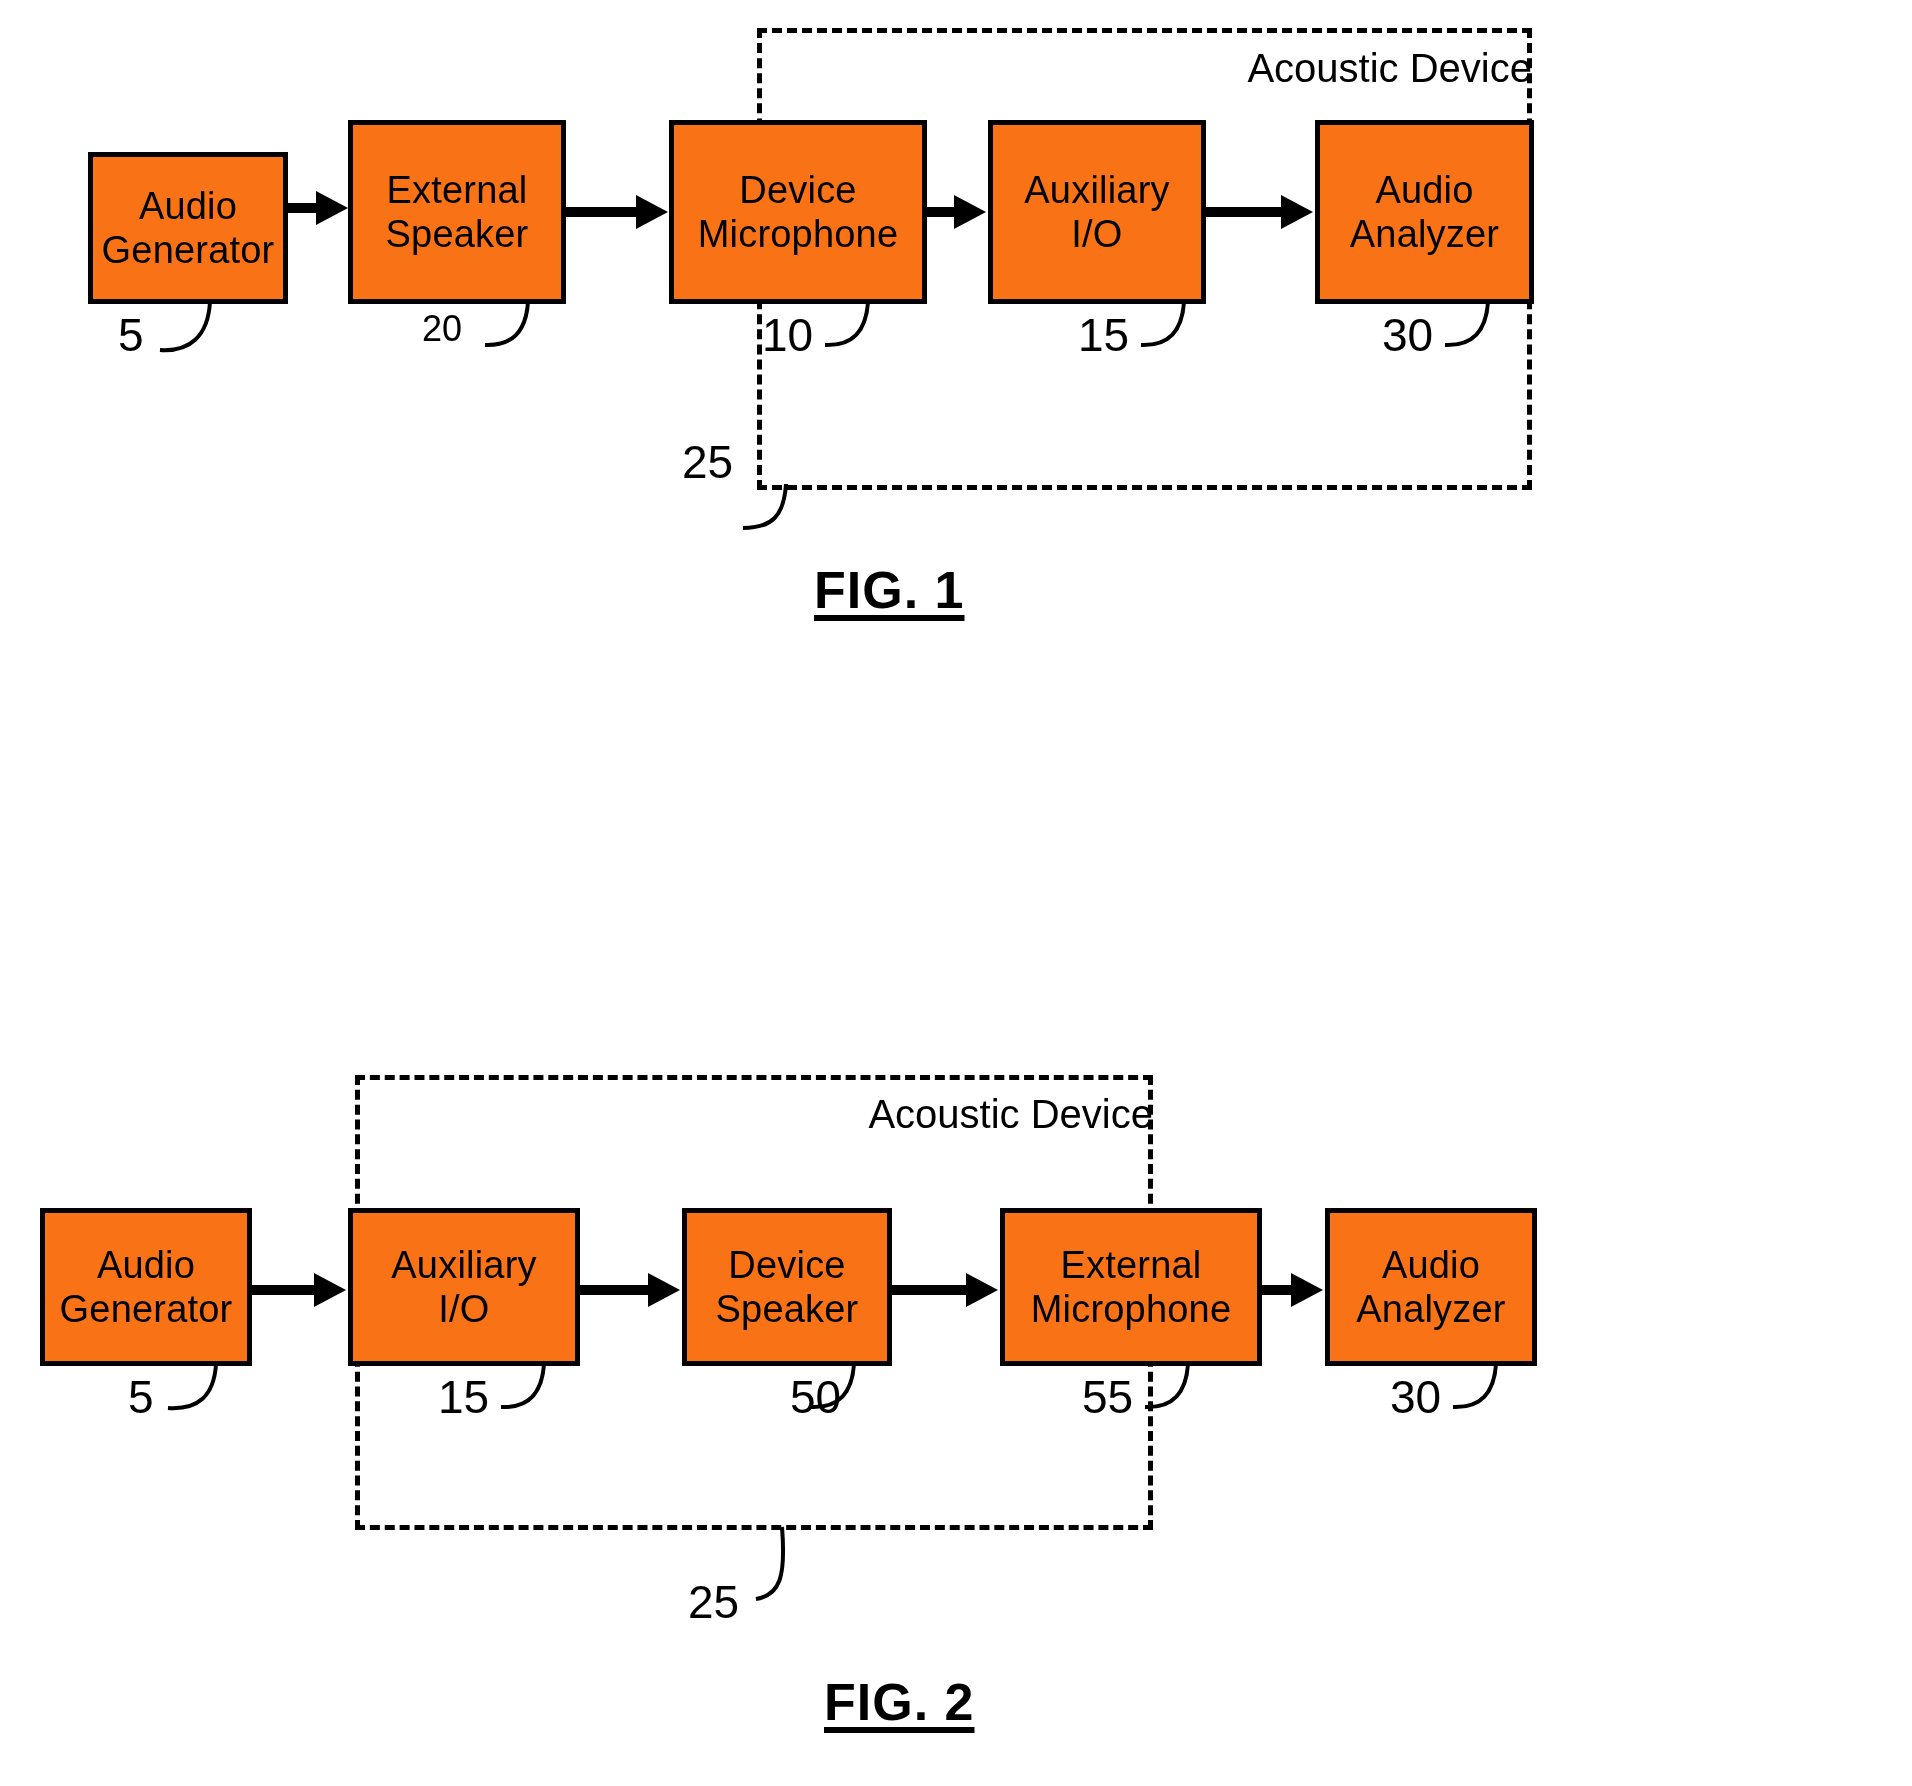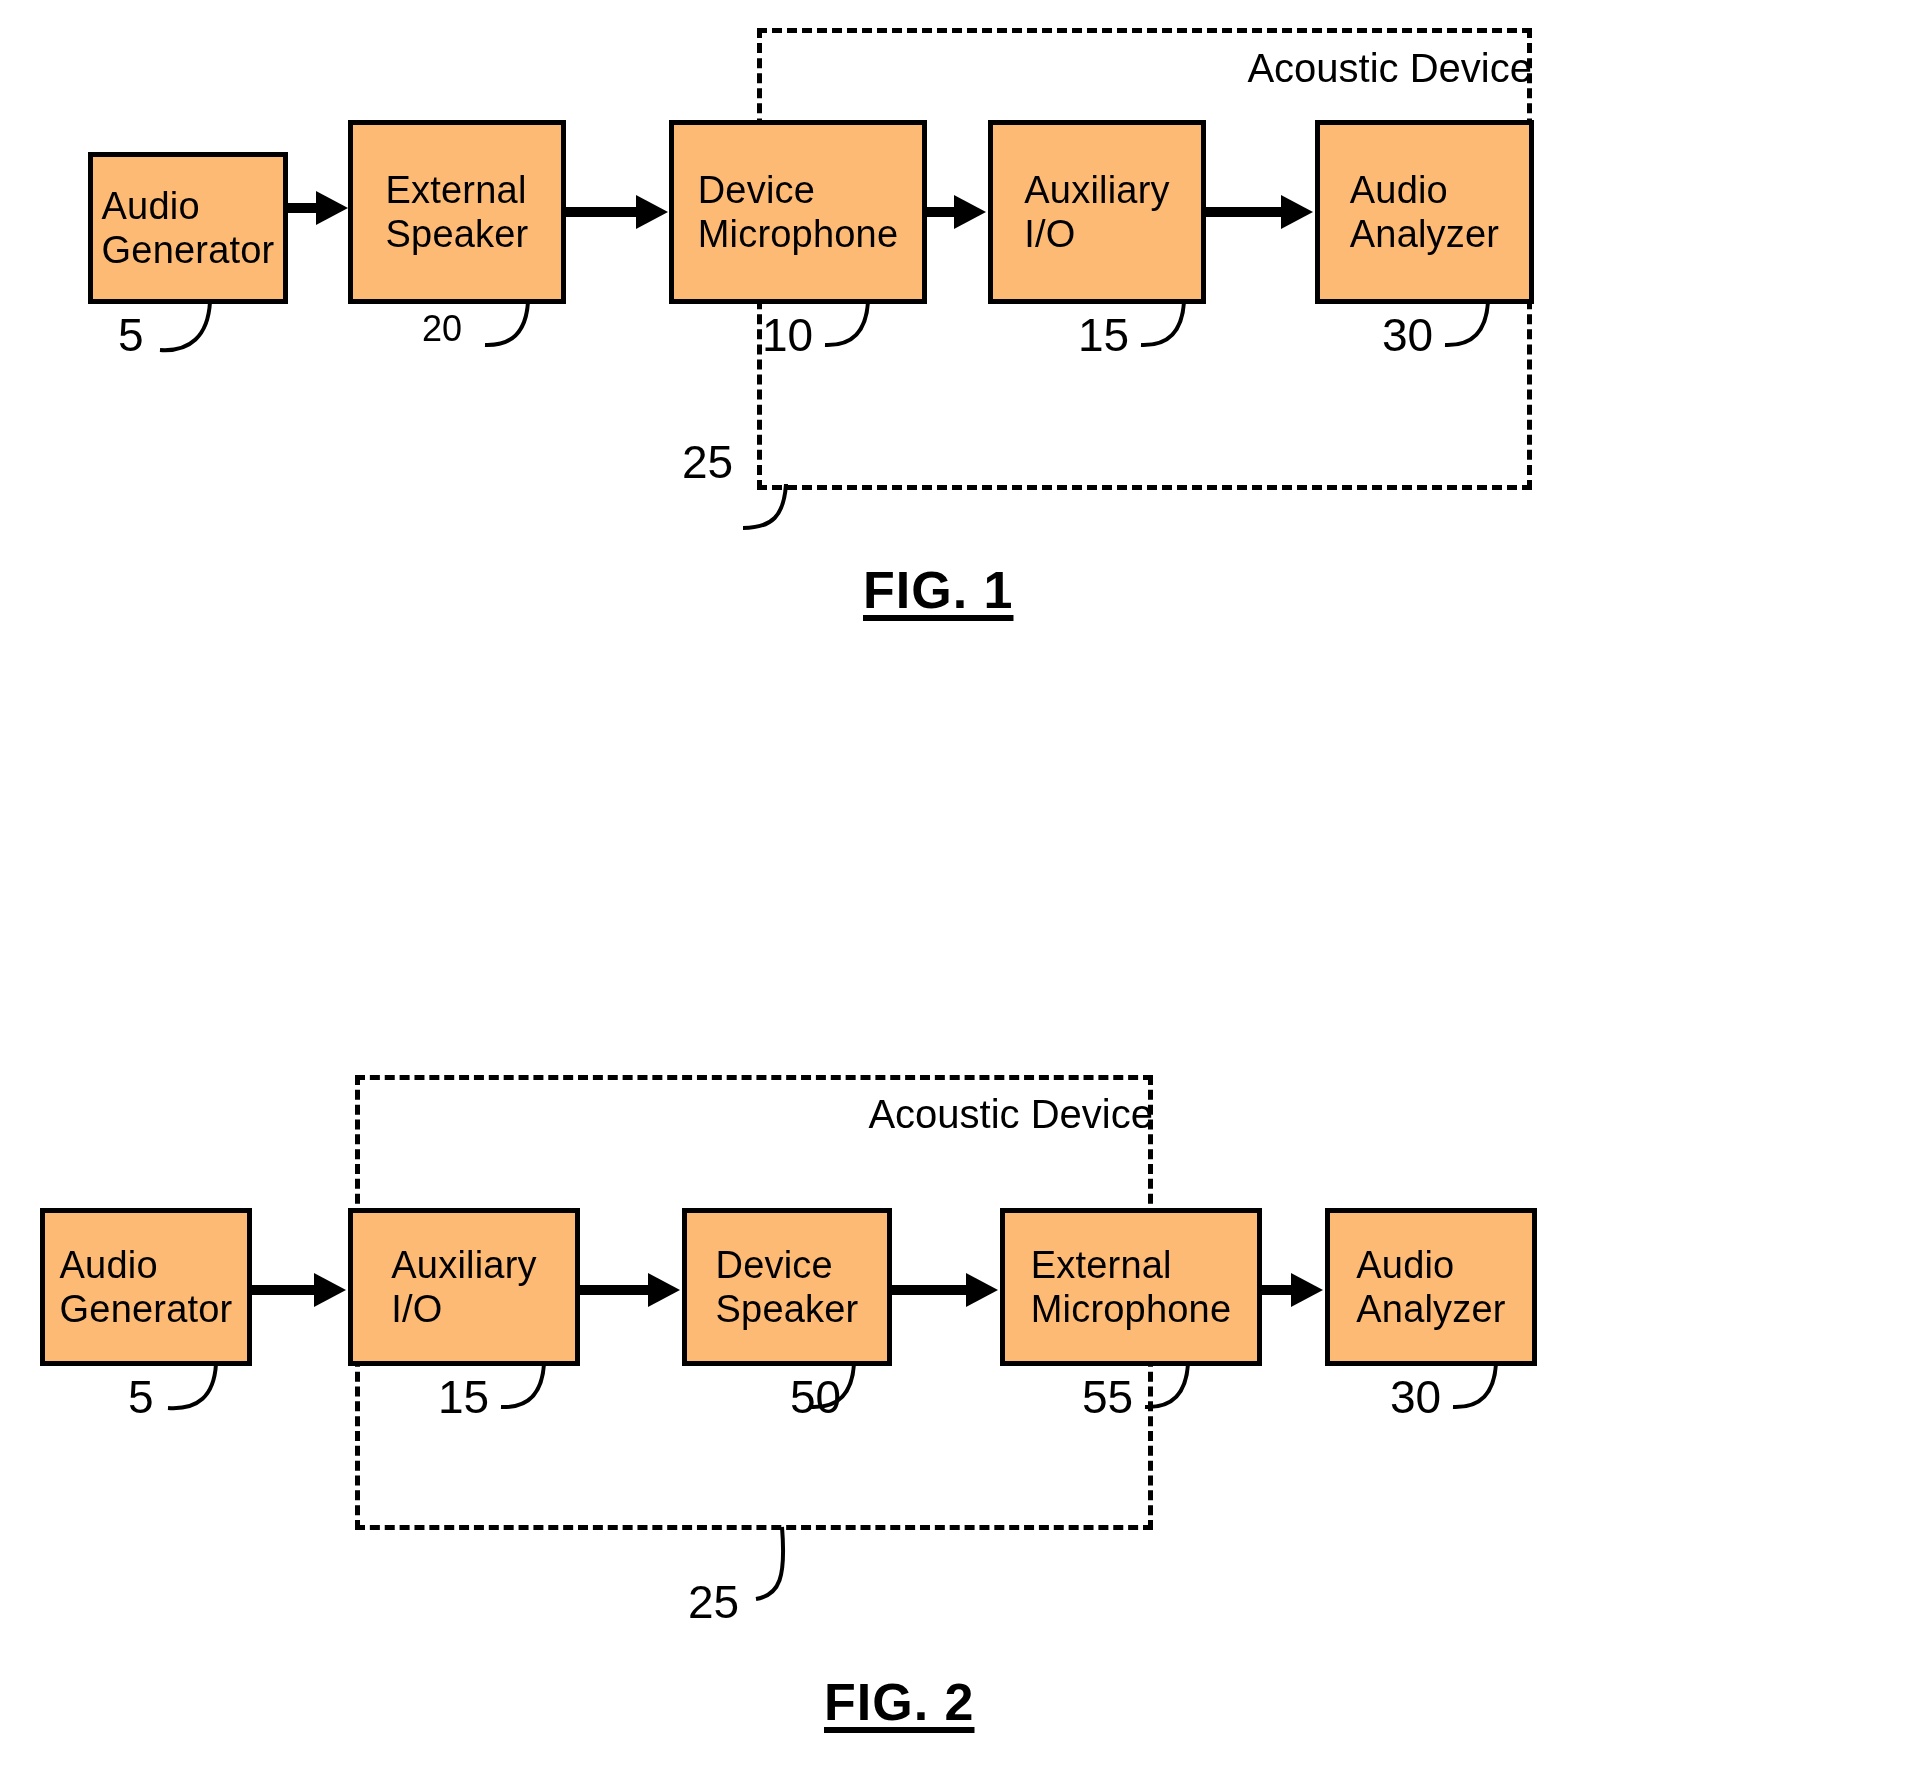--- a/index.html
+++ b/index.html
@@ -14,24 +14,25 @@
     background: #ffffff;
     font-family: "Liberation Sans", sans-serif;
     overflow: hidden;
   }
 
   
   .block {
     position: absolute;
     box-sizing: border-box;
     border: 5px solid #000000;
-    background: #fdba74;
+    background: #f97316;
     display: flex;
     align-items: center;
     justify-content: center;
+    text-align: center;
     color: #000000;
     line-height: 1.16;
     letter-spacing: 0.2px;
   }
   .block .lbl {
     display: block;
     padding: 0 4px;
     white-space: pre-line;
   }
 
@@ -175,21 +176,21 @@
     <div class="ref-num" style="left:1382px; top:308px; font-size:46px;">30</div>
     <svg class="leader" style="left:1440px; top:300px;" width="80" height="55" viewBox="0 0 80 55">
       <path d="M5 45 C 32 46, 46 32, 48 2" stroke="#000" stroke-width="4" fill="none"></path>
     </svg>
 
     <div class="ref-num" style="left:682px; top:435px; font-size:46px;">25</div>
     <svg class="leader" style="left:738px; top:482px;" width="80" height="60" viewBox="0 0 80 60">
       <path d="M5 46 C 34 46, 46 34, 48 2" stroke="#000" stroke-width="4" fill="none"></path>
     </svg>
 
-    <div class="fig-caption" style="left:863px; top:560px; font-size:52px;">FIG. 1</div>
+    <div class="fig-caption" style="left:814px; top:560px; font-size:52px;">FIG. 1</div>
   </div>
 
   <div>
 
     <div class="dashed-enclosure" style="left:355px; top:1075px; width:798px; height:455px;"></div>
 
     <div class="enclosure-title" style="left:355px; top:1092px; width:798px; font-size:40px;">Acoustic Device</div>
 
     <div class="block" style="left:40px; top:1208px; width:212px; height:158px; font-size:38px;">
       <span class="lbl">Audio

